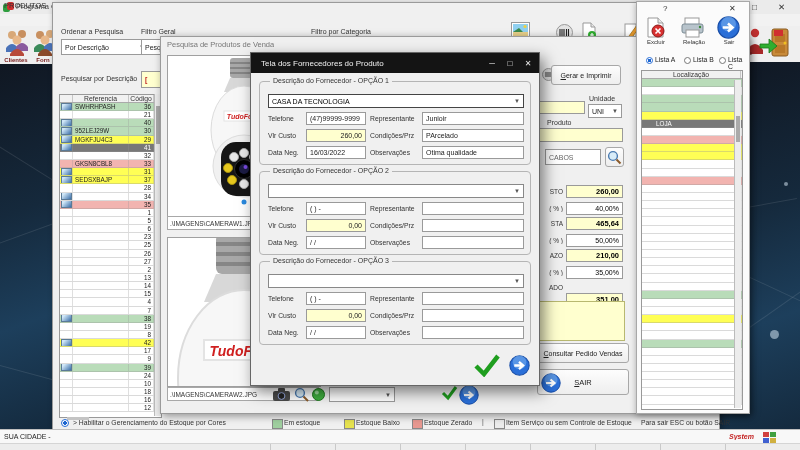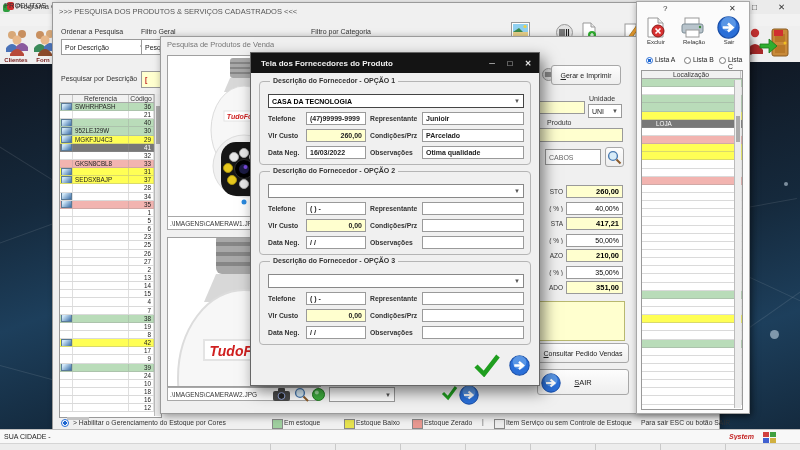--- a/index.html
+++ b/index.html
@@ -54,21 +54,21 @@
   .ulf::first-letter{text-decoration:underline;}
   .plabel{font-size:6.5px;color:#333;text-align:right;}
   .pval{border:1px solid #9a9a9a;font-size:7.5px;font-weight:bold;display:flex;align-items:center;justify-content:flex-end;padding:0 3px;box-sizing:border-box;}
   .pval.white{background:#fff;font-weight:normal;font-size:7px;}
   .pval.yellow{background:#ffffcf;}
   
   #rpanel{left:636px;top:1px;width:112px;height:411px;background:#fbfbfb;border:1px solid #a8a8a8;box-shadow:0 2px 6px rgba(0,0,0,.3);}
   .ricolbl{font-size:6px;color:#333;text-align:center;}
   .rradiolbl{font-size:6.8px;color:#222;}
   
-  #dialog{left:250px;top:52px;width:288px;height:332px;background:#f0f0f0;border:1px solid #666;box-shadow:4px 6px 14px rgba(0,0,0,.5);font-weight:bold;}
+  #dialog{left:250px;top:52px;width:288px;height:332px;background:#f0f0f0;border:1px solid #666;box-shadow:4px 6px 14px rgba(0,0,0,.5);}
   #dialog-titlebar{left:0;top:0;width:100%;height:20px;background:#141414;display:flex;align-items:center;}
   #dialog-title{font-size:8px;color:#f0f0f0;margin-left:10px;}
   .dwbtn{color:#e8e8e8;font-size:8px;width:18px;text-align:center;}
   .fgroup{position:absolute;left:8px;width:272px;height:84px;border:1px solid #b5b5b5;border-radius:4px;box-sizing:border-box;}
   .ftitle{position:absolute;left:10px;top:-5px;background:#f0f0f0;padding:0 3px;font-size:7px;color:#333;}
   .fcombo{position:absolute;left:8px;top:12px;width:256px;height:14px;background:#fff;border:1px solid #888;font-size:7px;display:flex;align-items:center;padding:0 3px;box-sizing:border-box;}
   .frow-lbl{position:absolute;font-size:6.8px;color:#333;}
   .ffield{position:absolute;height:13px;background:#fff;border:1px solid #9a9a9a;font-size:7px;color:#222;display:flex;align-items:center;padding:0 3px;box-sizing:border-box;white-space:nowrap;overflow:hidden;}
   .ffield.money{background:#ffffcf;justify-content:flex-end;}
   
@@ -166,21 +166,20 @@
 <svg class="abs" style="left:758px;top:26px" width="34" height="34">
   <rect x="14" y="3" width="16" height="27" rx="2" fill="#c88a3a" stroke="#8a5a20"></rect>
   <rect x="17" y="8" width="10" height="8" fill="#b87828"></rect>
   <rect x="17" y="19" width="10" height="8" fill="#b87828"></rect>
   <rect x="16" y="4" width="9" height="6" fill="#d03030"></rect>
   <circle cx="27" cy="17" r="1.5" fill="#f0c020"></circle>
   <path d="M2 18 L11 18 L11 13 L19 20 L11 27 L11 22 L2 22 Z" fill="#2fae2f" stroke="#1a7a1a" stroke-width="0.8"></path>
 </svg>
 
 <div class="abs" id="pesquisa">
-  <div class="abs nw" id="pesquisa-title">&gt;&gt;&gt; PESQUISA DOS PRODUTOS &amp; SERVIÇOS CADASTRADOS &lt;&lt;&lt;</div>
 
   <div class="abs lbl" style="left:8px;top:25px">Ordenar a Pesquisa</div>
   <div class="abs combo" style="left:8px;top:36px;width:88px;height:16px">
     <span>Por Descrição</span>
       <span class="chev">▼</span>
   </div>
   <div class="abs lbl" style="left:88px;top:25px">Filtro Geral</div>
   <div class="abs inputbox nw" style="left:88px;top:36px;width:120px;height:16px">
     <span>Pesqui</span>
   </div>
@@ -525,29 +524,29 @@
           <path d="M9.5 9.5 L13.5 13.5" stroke="#8a5a2a" stroke-width="2"></path>
         </svg>
   </div>
 
   <div id="price-rows">
         <div class="abs plabel nw" style="left: 376px; top: 151px; width: 26px;">STO</div>
         <div class="abs pval yellow" style="left: 405px; top: 148px; width: 57px; height: 13px;">260,00</div>
         <div class="abs plabel nw" style="left: 376px; top: 168px; width: 26px;">( % )</div>
         <div class="abs pval white" style="left: 405px; top: 165px; width: 57px; height: 13px;">40,00%</div>
         <div class="abs plabel nw" style="left: 376px; top: 183px; width: 26px;">STA</div>
-        <div class="abs pval yellow" style="left: 405px; top: 180px; width: 57px; height: 13px;">417,21</div>
+        <div class="abs pval yellow" style="left: 405px; top: 180px; width: 57px; height: 13px;">465,64</div>
         <div class="abs plabel nw" style="left: 376px; top: 200px; width: 26px;">( % )</div>
         <div class="abs pval white" style="left: 405px; top: 197px; width: 57px; height: 13px;">50,00%</div>
         <div class="abs plabel nw" style="left: 376px; top: 215px; width: 26px;">AZO</div>
         <div class="abs pval yellow" style="left: 405px; top: 212px; width: 57px; height: 13px;">210,00</div>
         <div class="abs plabel nw" style="left: 376px; top: 232px; width: 26px;">( % )</div>
         <div class="abs pval white" style="left: 405px; top: 229px; width: 57px; height: 13px;">35,00%</div>
         <div class="abs plabel nw" style="left: 376px; top: 247px; width: 26px;">ADO</div>
-        <div class="abs pval yellow" style="left: 405px; top: 244px; width: 57px; height: 13px;">351,00</div>
+        <div class="abs pval yellow" style="left: 405px; top: 256px; width: 57px; height: 13px;">351,00</div>
       </div>
 
   <div class="abs" style="left:376px;top:264px;width:86px;height:38px;background:#ffffcf;border:1px solid #b8b870"></div>
   <div class="abs btn ulf" style="left:376px;top:306px;width:92px;height:20px;line-height:20px">Consultar Pedido Vendas</div>
   <div class="abs btn" style="left:376px;top:332px;width:92px;height:26px">
     <svg class="abs" style="left:3px;top:3px" width="20" height="20" viewBox="0 0 20 20">
           <use href="#bluecircle"></use>
         </svg>
     <span class="ulf" style="display:block;line-height:26px;font-size:7.5px">SAIR</span>
   </div>

